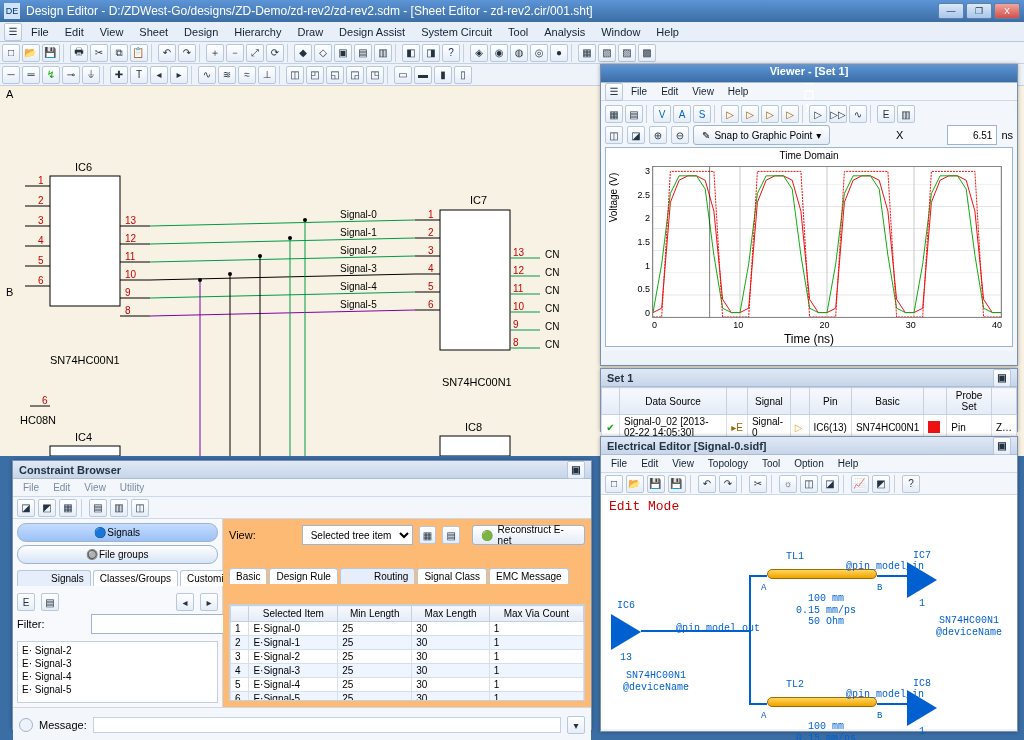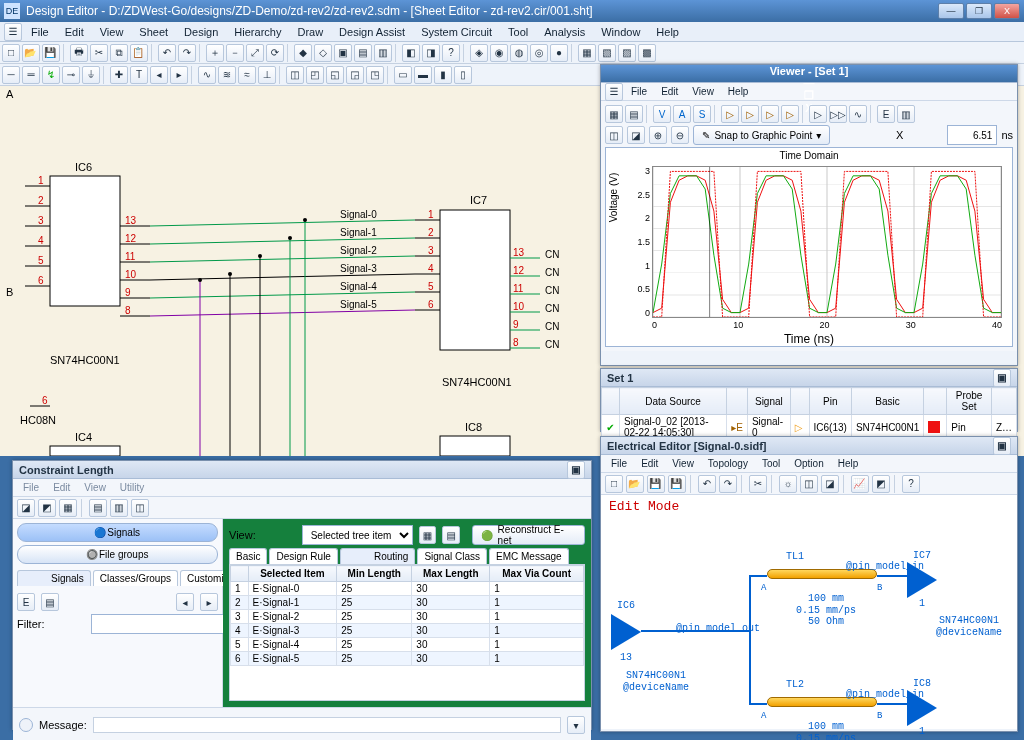--- a/index.html
+++ b/index.html
@@ -41,26 +41,26 @@
   .smallmenu { height:18px; background:#f3f6fb; border-bottom:1px solid #cdd8e8; display:flex;align-items:center;gap:2px;color:#7a8aa0;font-size:10px;padding:0 4px;}
   .smallmenu span{ padding:0 6px; }
   .cb-toolbar { height:22px; background:#f3f6fb; border-bottom:1px solid #cdd8e8; display:flex;align-items:center;padding:0 4px;gap:3px;}
   .cbwrap { display:flex; height: calc(100% - 80px); }
   .cb-left { width:210px; border-right:1px solid #cdd8e8; background:#f7f9fd; padding:4px; display:flex;flex-direction:column;gap:3px;}
   .navbtn { width: 100%; height: 19px; background:linear-gradient(#fff,#d7e4f6); border:1px solid #9cb4d6; border-radius:9px; font-size:10px; display:flex;align-items:center;justify-content:center;}
   .navbtn.active { background:linear-gradient(#c5dcff,#9cc1f6); }
   .tabs { display:flex; gap:2px; margin-top:3px; }
   .tab  { padding:2px 6px; border:1px solid #b7c7dc; border-bottom:none; background:#fff; border-radius:3px 3px 0 0; font-size:10px;}
   .tab.active { background:#e7eefb;padding-left:33px; }
-  .cb-right { flex:1; padding:6px; background:#15803d; display:flex;flex-direction:column;gap:0;}
+  .cb-right { flex:1; padding:6px; background:#fdba74; display:flex;flex-direction:column;gap:20px;}
   .rowflex { display:flex; align-items:center; gap:6px; font-size:11px; }
   .sel { height:20px; border:1px solid #9cb4d6; background:#fff; font-size:10px; padding:0 4px;margin-left:40px;}
   .btnflat { height:20px; padding:0 8px; border:1px solid #9cb4d6; background:linear-gradient(#fff,#e4ecf7); border-radius:3px;font-size:10px;display:inline-flex;align-items:center;gap:4px;}
   table.grid { border-collapse:collapse; width:100%; font-size:10px; background:#fff;}
-  table.grid th { background:linear-gradient(#f7f9fd,#e4ecf7); border:1px solid #c5d1e1;padding:2px 4px; font-weight:bold;}
+  table.grid th { background:linear-gradient(#f7f9fd,#e4ecf7); border:1px solid #c5d1e1;padding:2px 4px; font-weight:normal;}
   table.grid td { border:1px solid #d7dfeb; padding:1px 4px;}
   table.grid tr:nth-child(odd)  td { background:#fff; }
   table.grid tr:nth-child(even) td { background:#eef5ff; }
   .tree { background:#fff;border:1px solid #c5d1e1;flex:1;overflow:auto;padding:2px;font-size:10px;margin-top:4px;min-height:60px;}
   .tree div { padding:1px 2px; }
   .msgbar { height:35px; border-top:1px solid #cdd8e8; display:flex;align-items:center;padding:0 6px;gap:6px;background:#f3f6fb;}
   .msgbar .led{width:14px;height:14px;border:1px solid #9cb4d6;border-radius:7px;background:#eef2f9;}
   .msgbar input{flex:1;height:16px;border:1px solid #c5d1e1;background:#fff;}
 
   
@@ -303,21 +303,21 @@
   <line x1="30" y1="320" x2="50" y2="320" class="netblk"></line>
       <text x="42" y="318" class="pinnum">6</text>
 
   <text x="465" y="345" class="icname">IC8</text>
   <rect x="440" y="350" width="70" height="20" class="icbox"></rect>
 </svg>
 </div>
 
 <div class="pane" style="left:12px; top:460px; width:580px; height:270px;">
   <div class="panetitle">
-    <span>Constraint Length</span>
+    <span>Constraint Browser</span>
     <span class="sp"></span>
     <span class="tbtn">▣</span>
   </div>
   <div class="smallmenu">
     <span>File</span>
     <span>Edit</span>
     <span>View</span>
     <span>Utility</span>
   </div>
   <div class="cb-toolbar">
@@ -342,20 +342,26 @@
         <span class="tbtn">E</span>
         <span class="tbtn">▤</span>
         <span style="flex:1"></span>
         <span class="tbtn">◂</span>
         <span class="tbtn">▸</span>
       </div>
       <div class="rowflex">
         <span>Filter:</span>
         <input class="sel" style="flex: 1 1 0%;" value="">
         <span class="tbtn">▾</span>
+      </div>
+      <div class="tree">
+        <div>E· Signal-2</div>
+        <div>E· Signal-3</div>
+        <div>E· Signal-4</div>
+        <div>E· Signal-5</div>
       </div>
     </div>
     <div class="cb-right">
       <div class="rowflex">
         <span>View:</span>
         <select class="sel"><option>Selected tree item</option></select>
         <span class="tbtn">▦</span>
         <span class="tbtn">▤</span>
         <span style="flex:1"></span>
         <span class="btnflat">🟢 <span>Reconstruct E-net</span></span>

